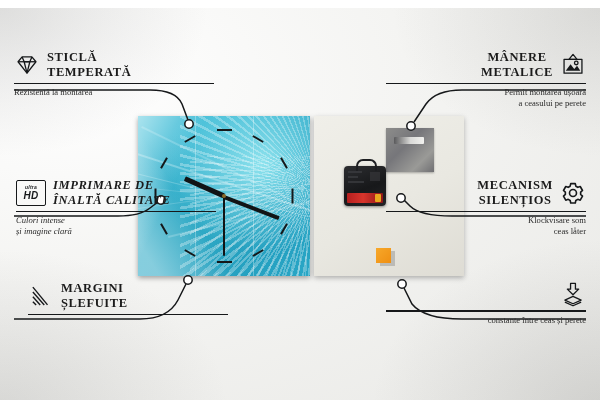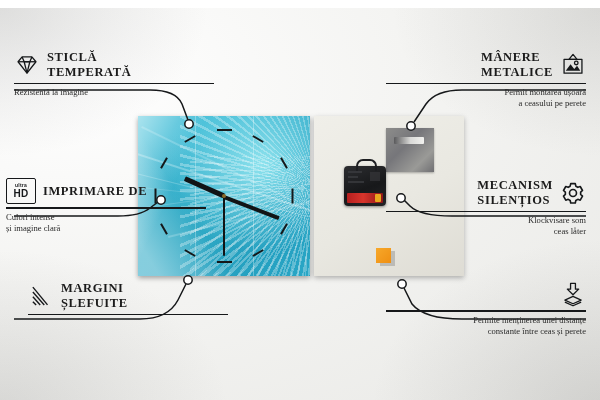--- a/index.html
+++ b/index.html
@@ -97,21 +97,21 @@
   
   .callout{position:absolute;width:210px;}
   .callout .head{display:flex;align-items:center;gap:7px;}
   .callout.right .head{justify-content:flex-end;}
   .title{
     font-family:"Liberation Serif", serif;
     font-weight:bold;font-size:12.5px;letter-spacing:.6px;color:#1b1b1b;
     line-height:1.18;text-transform:uppercase;
   }
   .callout.left .title{text-align:left;}
-  .callout.right .title{text-align:left;}
+  .callout.right .title{text-align:center;}
   .rule{height:1.5px;background:#16181a;margin-top:3px;}
   .sub{
     font-family:"Liberation Serif", serif;
     font-size:8.6px;color:#2a2a2a;line-height:1.32;margin-top:3px;
   }
   .callout.right .sub{text-align:right;}
   .icon{width:26px;height:26px;flex:0 0 26px;display:block;}
   .icon svg{display:block;width:26px;height:26px;}
 
   
@@ -223,32 +223,33 @@
           </g>
         </svg>
       </span>
       <div class="title">
         <div>STICLĂ</div>
         <div>TEMPERATĂ</div>
       </div>
     </div>
     <div class="rule"></div>
     <div class="sub">
-      <div>Rezistentă la imagine</div>
-    </div>
-  </div>
-
-  <div class="callout left" id="c-hd" style="left:6px;top:170px;width:200px;">
+      <div>Rezistentă la montarea</div>
+    </div>
+  </div>
+
+  <div class="callout left" id="c-hd" style="left:16px;top:170px;width:200px;font-style:italic;">
     <div class="head">
       <span class="hd-box">
         <span class="hd-ultra">ultra</span>
         <span class="hd-main">HD</span>
       </span>
       <div class="title">
         <div>IMPRIMARE DE</div>
+        <div>ÎNALTĂ CALITATE</div>
       </div>
     </div>
     <div class="rule"></div>
     <div class="sub">
       <div>Culori intense</div>
       <div>și imagine clară</div>
     </div>
   </div>
 
   <div class="callout left" id="c-margini" style="left:28px;top:273px;width:200px;">
@@ -324,18 +325,17 @@
           <g fill="none" stroke="#16181a" stroke-width="1.6" stroke-linejoin="round">
             <path d="M13 3 h6 v7 h4 l-7 7 -7-7 h4 Z"></path>
             <path d="M16 19 L26 23.5 L16 28 L6 23.5 Z"></path>
             <path d="M6 26 L16 30.5 L26 26"></path>
           </g>
         </svg>
       </span>
     </div>
     <div class="rule"></div>
     <div class="sub">
-      <div>Permite menținerea unei distanțe</div>
       <div>constante între ceas și perete</div>
     </div>
   </div>
 
 </div>
 
 </body></html>

